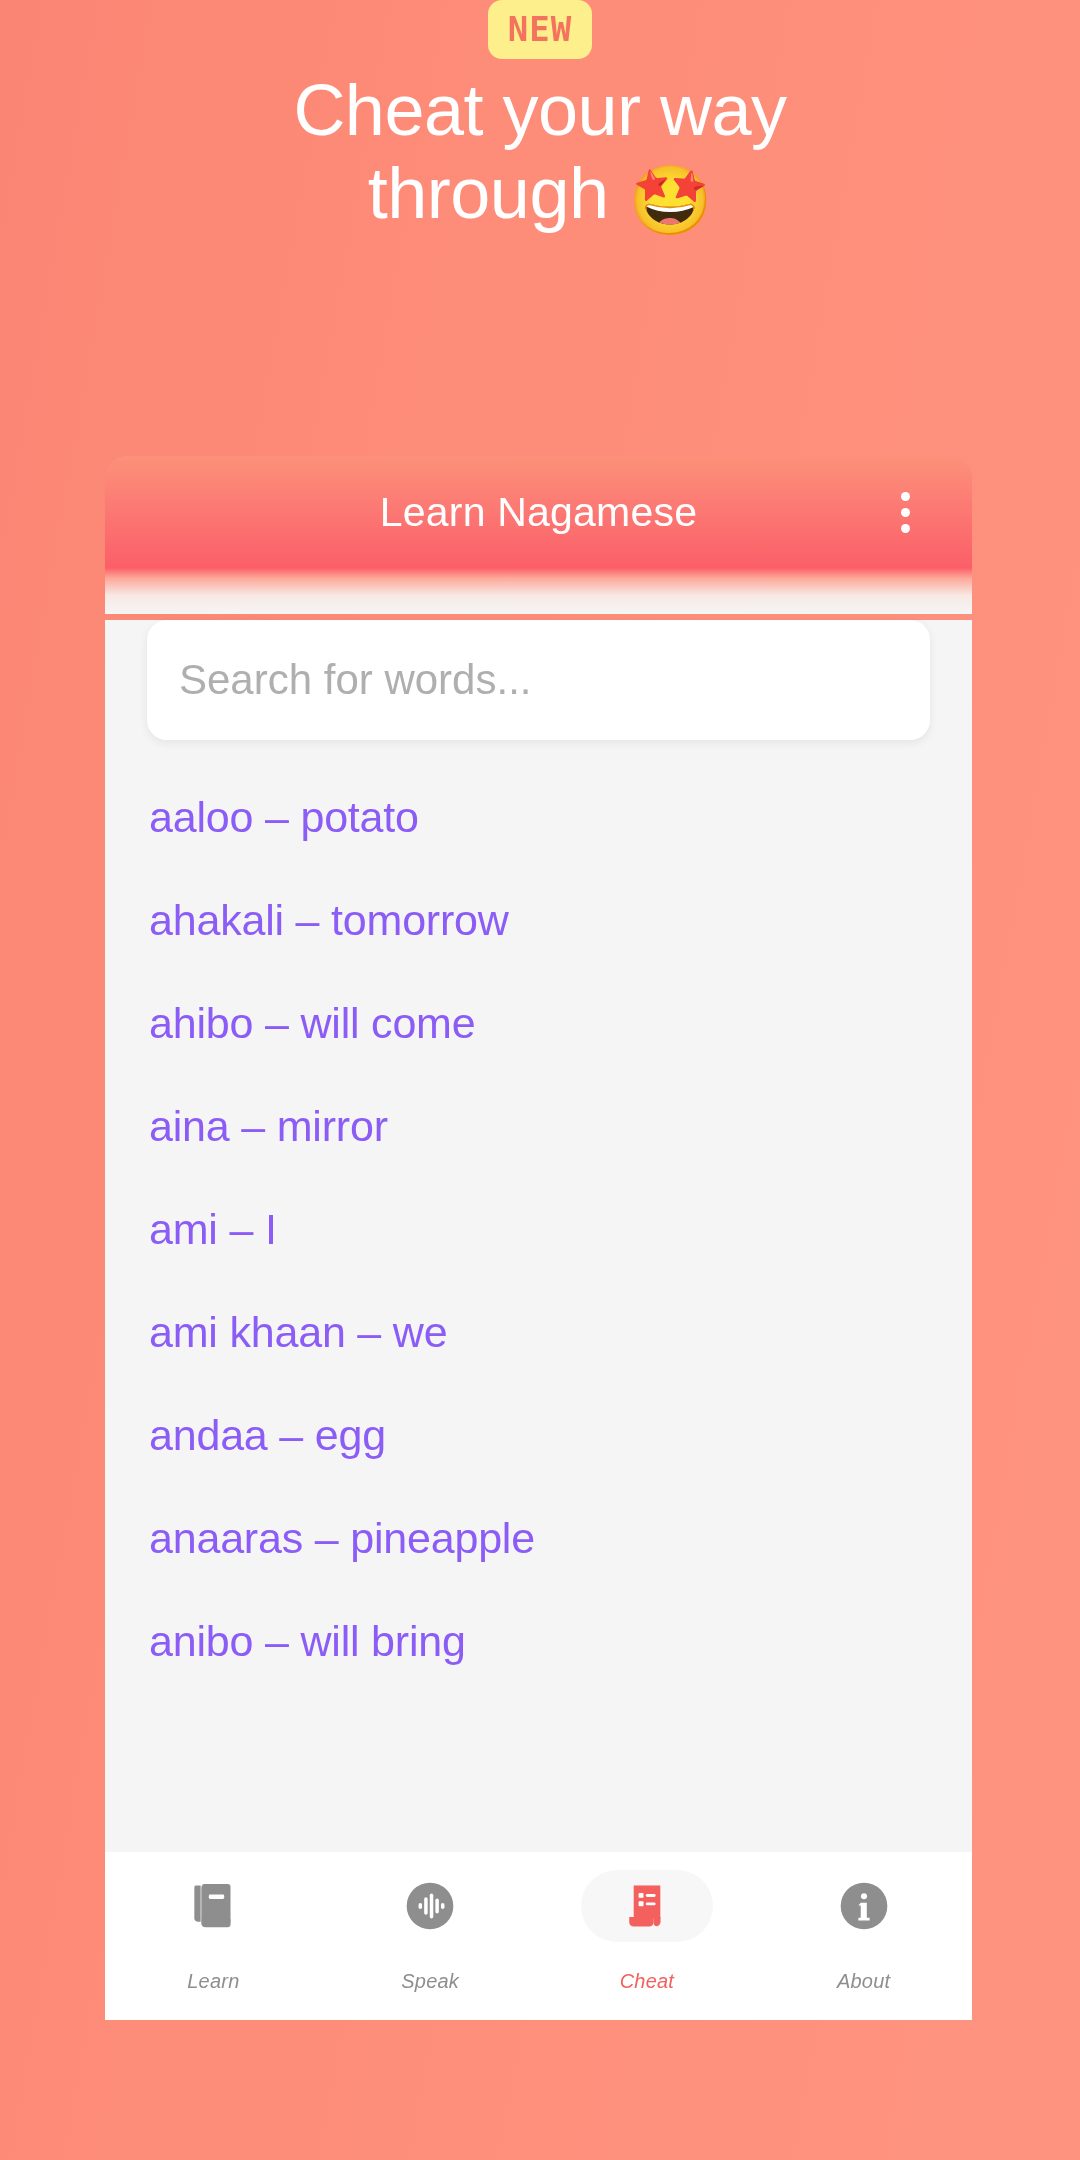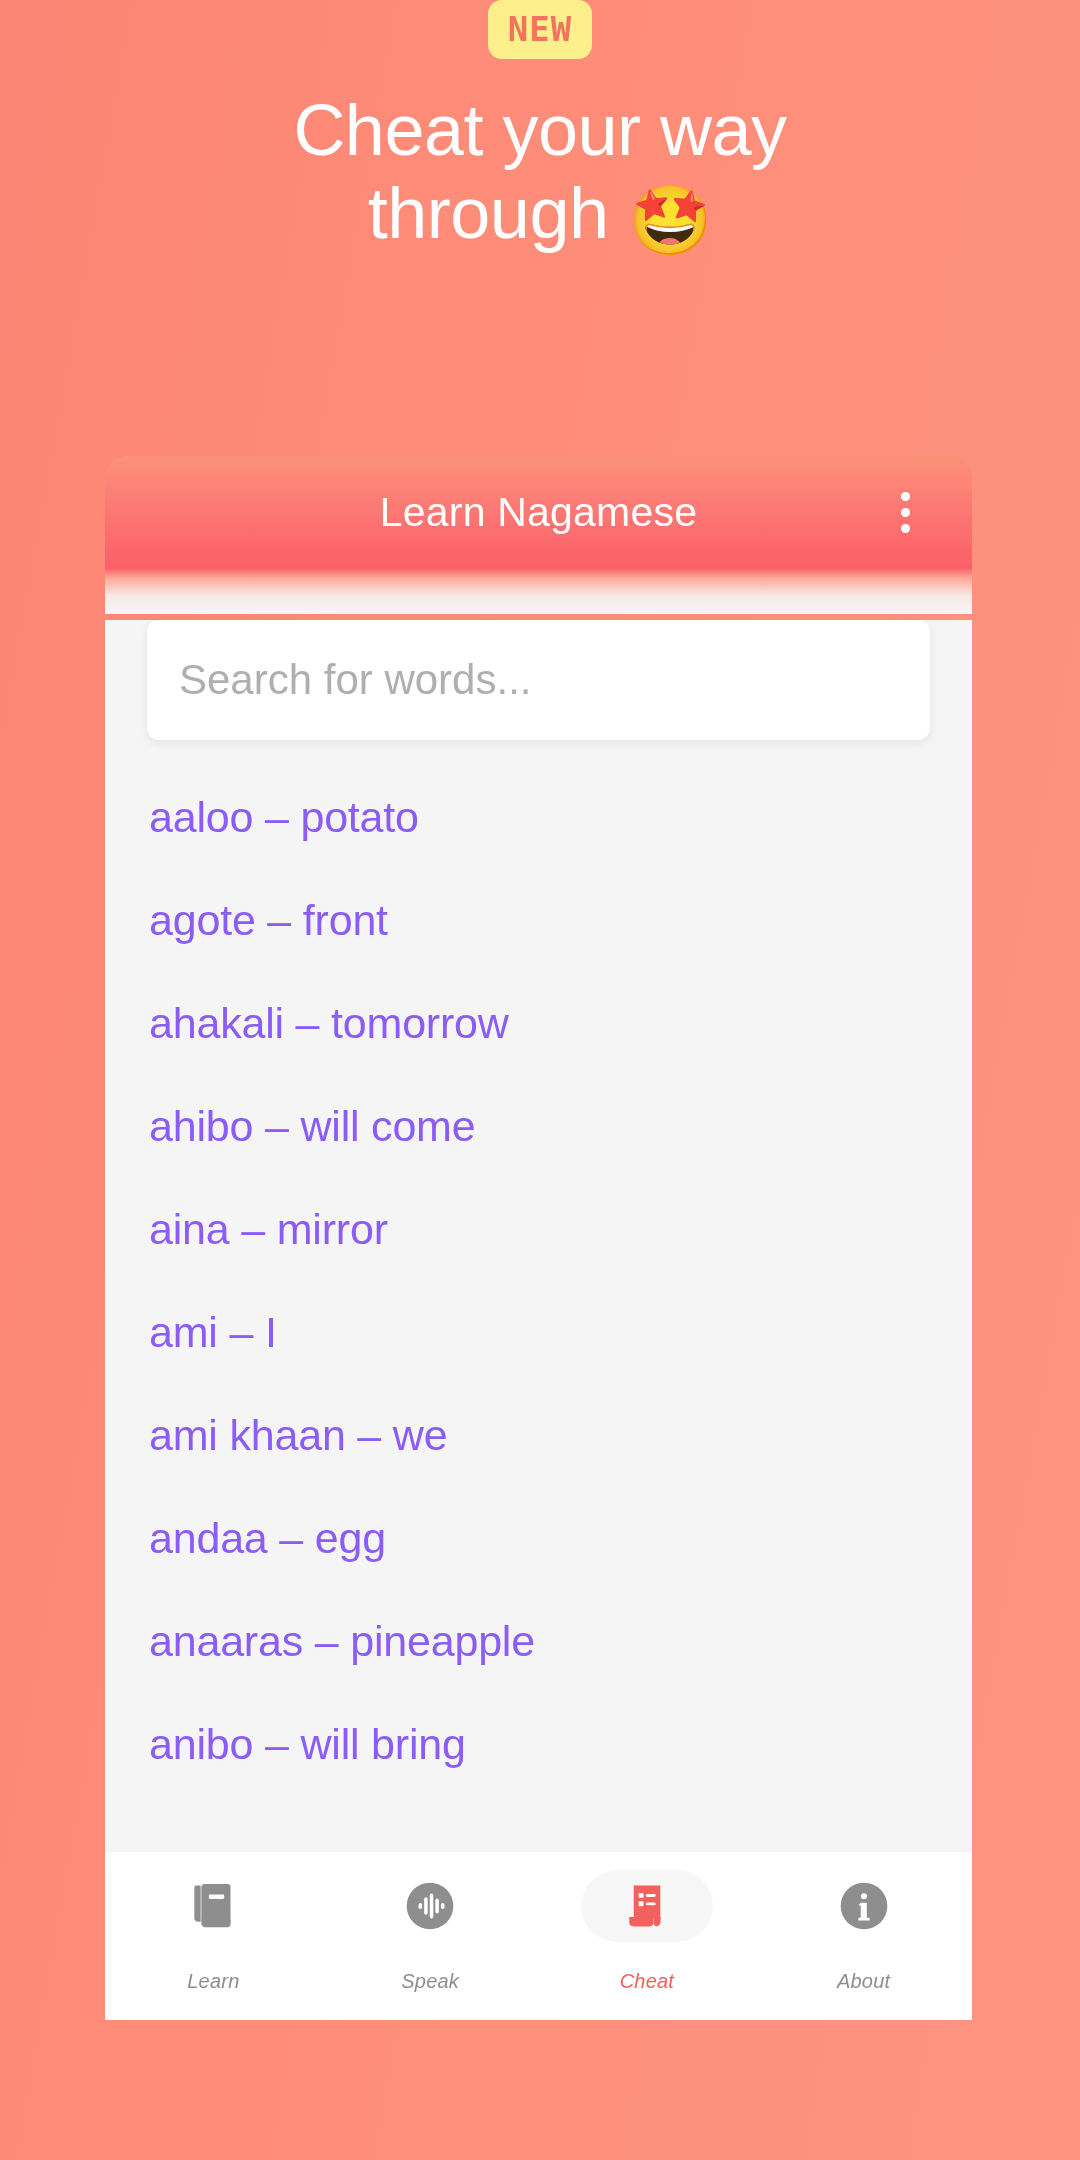--- a/index.html
+++ b/index.html
@@ -30,21 +30,21 @@
     font-family: "DejaVu Sans Mono", monospace;
     font-weight: bold;
     font-size: 34px;
     letter-spacing: 1px;
     padding: 12px 20px 13px;
     border-radius: 14px;
     line-height: 1;
   }
 
   .promo-title {
-    margin-top: 30px;
+    margin-top: 10px;
     color: #FFFFFF;
     font-size: 72px;
     line-height: 1.15;
     font-weight: 400;
     letter-spacing: -0.5px;
     padding: 0 110px;
   }
 
   .promo-title .emoji {
     font-size: 68px;
@@ -112,21 +112,21 @@
     background: #F5F5F5;
     height: 1400px;
     padding: 0 42px;
     position: relative;
   }
 
   .search-box {
     margin-top: 6px;
     height: 120px;
     background: #FFFFFF;
-    border-radius: 12px;
+    border-radius: 20px;
     box-shadow: 0 3px 10px rgba(0,0,0,0.07);
     display: flex;
     align-items: center;
     padding: 0 32px;
   }
 
   .search-input {
     border: none;
     outline: none;
     width: 100%;
@@ -215,21 +215,20 @@
   <div class="appbar-fade"></div>
 
   <div class="content">
 
     <div class="search-box">
       <input class="search-input" type="text" placeholder="Search for words..." style="">
     </div>
 
     <div class="word-list">
       <div class="word-item">aaloo – potato</div>
-      <div class="word-item">agote – front</div>
       <div class="word-item">ahakali – tomorrow</div>
       <div class="word-item">ahibo – will come</div>
       <div class="word-item">aina – mirror</div>
       <div class="word-item">ami – I</div>
       <div class="word-item">ami khaan – we</div>
       <div class="word-item">andaa – egg</div>
       <div class="word-item">anaaras – pineapple</div>
       <div class="word-item">anibo – will bring</div>
     </div>
 

